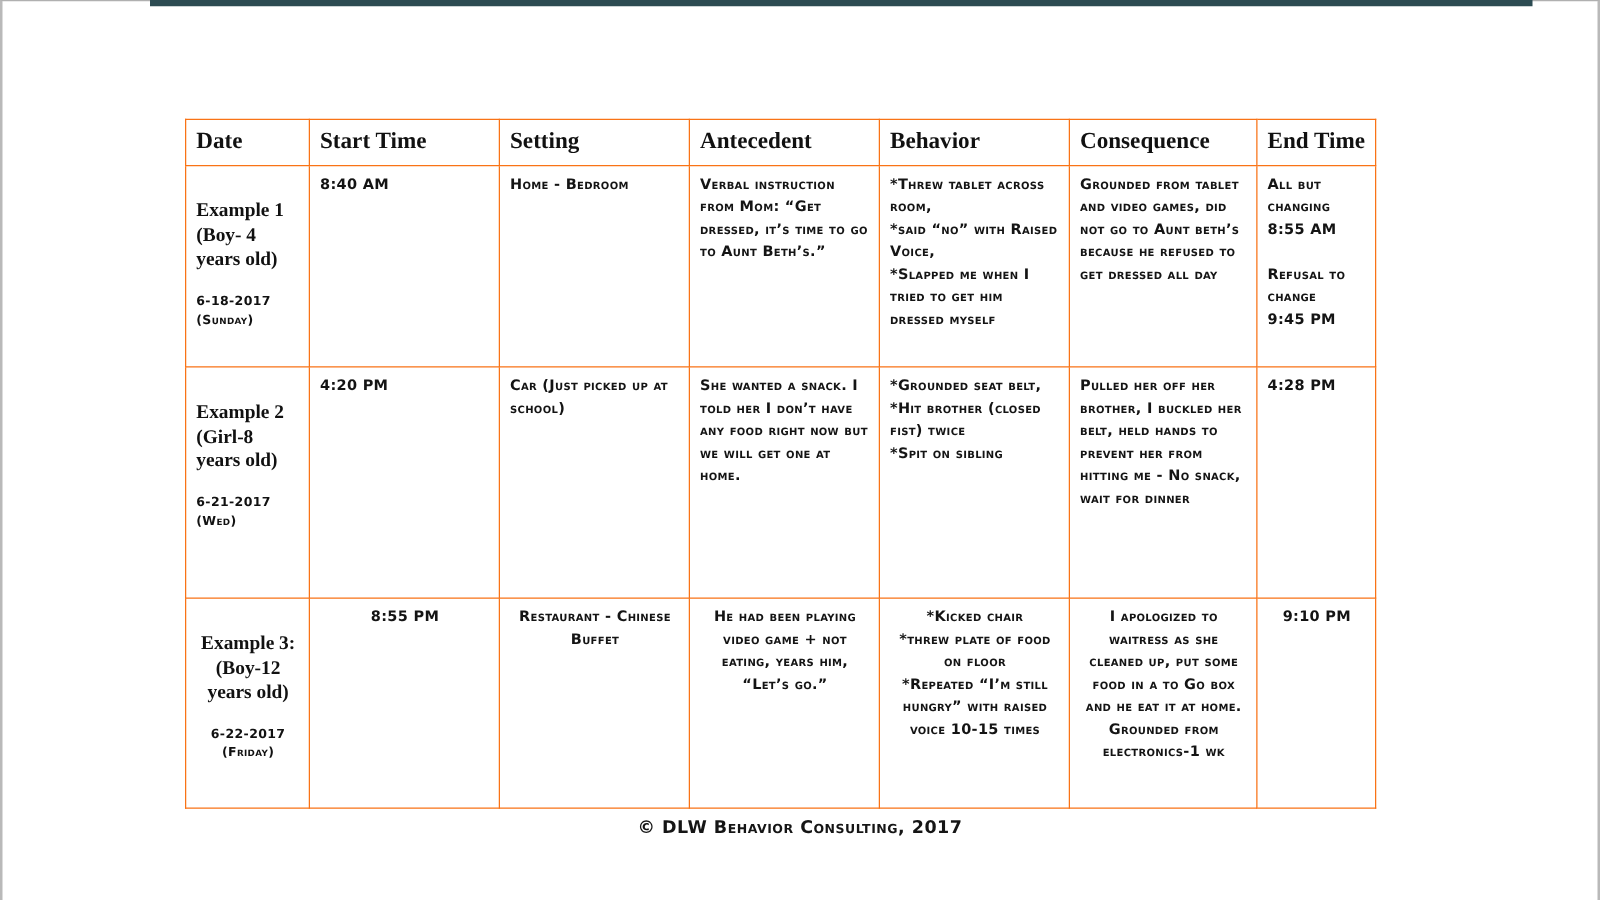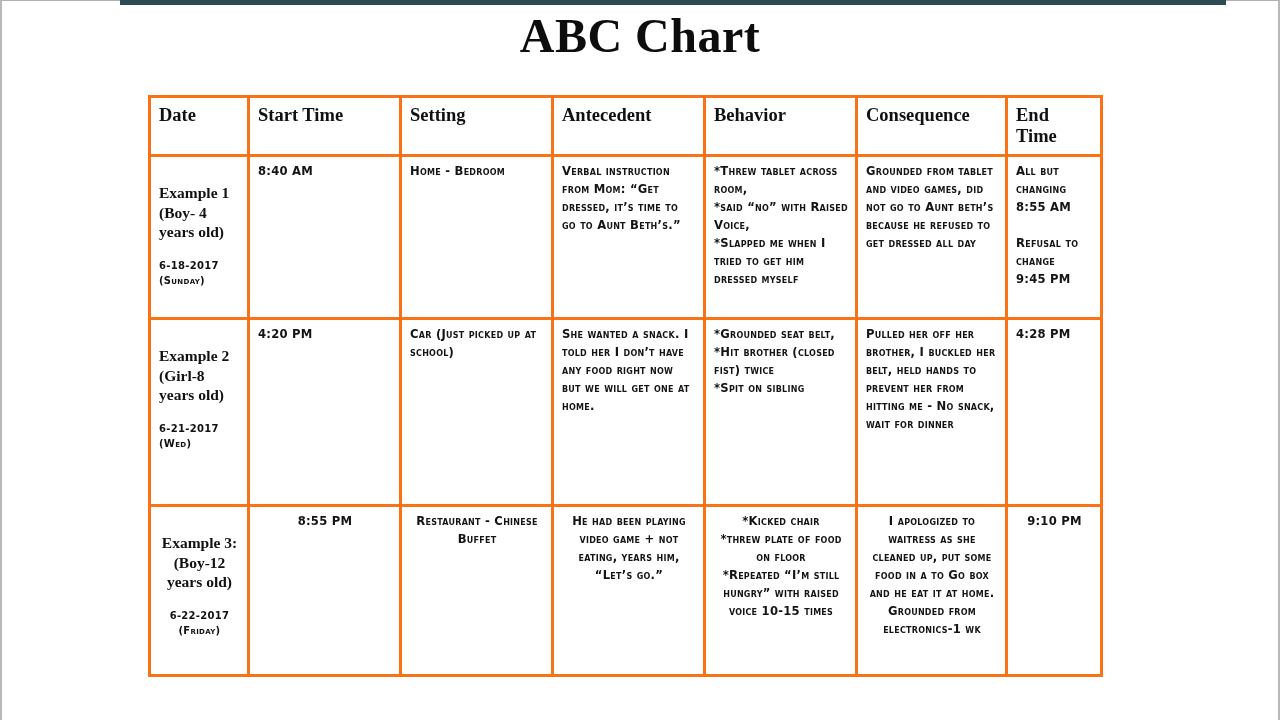--- a/index.html
+++ b/index.html
@@ -64,21 +64,21 @@
     left: 148px;
     top: 95px;
     width: 952px;
     border-collapse: collapse;
     table-layout: fixed;
     background: #ffffff;
   }
 
   #abc-table th,
   #abc-table td {
-    border: 3px solid #f97316;
+    border: 1px solid #f97316;
     vertical-align: top;
     padding: 6px 7px 6px 8px;
     background: #ffffff;
   }
 
   #abc-table th {
     font-family: "Liberation Serif", serif;
     font-weight: bold;
     font-size: 18.5px;
     color: #111111;
@@ -152,21 +152,20 @@
 </style>
 </head>
 <body>
 
 <div id="page-frame"></div>
 
 <div id="slide">
 
   <div id="top-strip"></div>
 
-  <div id="page-title">ABC Chart</div>
 
   <table id="abc-table">
     <colgroup>
       <col class="c-date">
       <col class="c-start">
       <col class="c-setting">
       <col class="c-ante">
       <col class="c-behavior">
       <col class="c-conseq">
       <col class="c-end">
@@ -233,14 +232,15 @@
         <td class="hand">He had been playing video game + not eating, years him, “Let’s go.”</td>
         <td class="hand">*Kicked chair
 *threw plate of food on floor
 *Repeated “I’m still hungry” with raised voice 10-15 times</td>
         <td class="hand">I apologized to waitress as she cleaned up, put some food in a to Go box and he eat it at home. Grounded from electronics-1 wk</td>
         <td class="hand">9:10 PM</td>
       </tr>
     </tbody>
   </table>
 
+  <div id="footer">© DLW Behavior Consulting, 2017</div>
 
 </div>
 
 </body></html>

